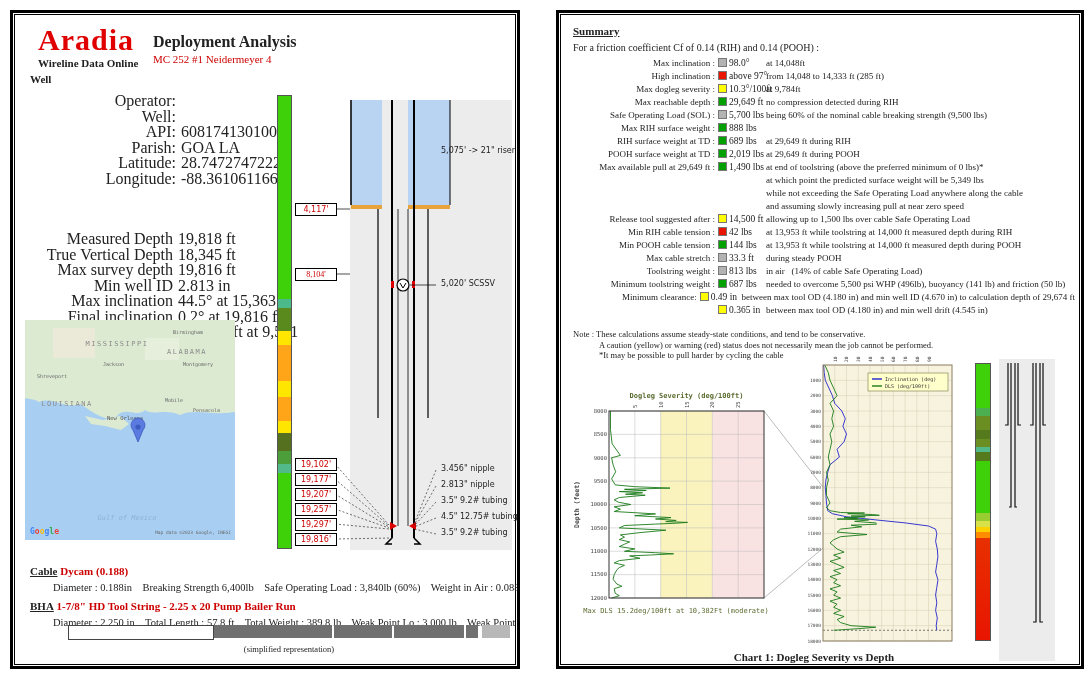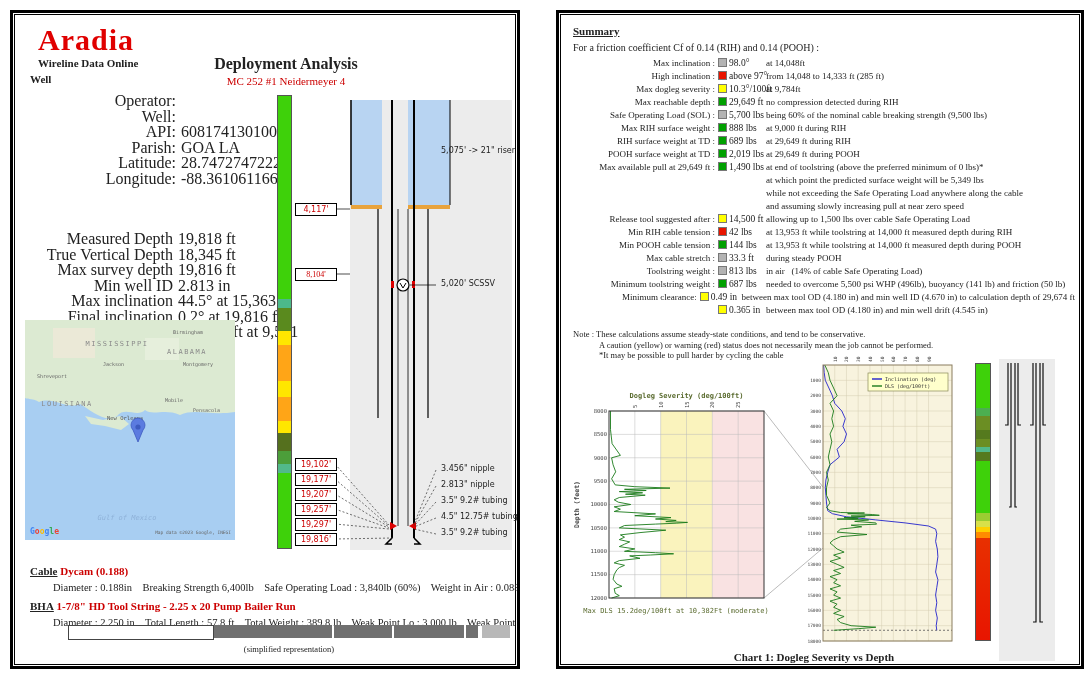--- a/index.html
+++ b/index.html
@@ -6,21 +6,21 @@
   body{width:1090px;height:679px;position:relative;font-family:"Liberation Serif",serif;color:#222;overflow:hidden;}
   .page{position:absolute;background:#fff;border:3px solid #000;overflow:hidden;}
   .page .inner-frame{position:absolute;inset:1px;border:1px solid #000;pointer-events:none;}
   #page1{left:10px;top:10px;width:504px;height:653px;}
   #page2{left:556px;top:10px;width:522px;height:653px;}
   .abs{position:absolute;}
   
   .logo{left:25px;top:12px;}
   .logo .brand{color:#e00000;font-weight:bold;font-size:30px;line-height:30px;letter-spacing:1px;}
   .logo .brand-sub{font-weight:bold;font-size:11px;margin-top:2px;}
-  .hdr{left:148px;top:20px;width:250px;text-align:center;margin-top:22px;}
+  .hdr{left:140px;top:20px;width:250px;}
   .hdr .t1{font-weight:bold;font-size:16px;}
   .hdr .t2{color:#cc0000;font-weight:normal;font-size:11px;margin-top:2px;}
   .sec-h{font-weight:bold;font-size:11px;}
   .sec-h.u{text-decoration:underline;}
   .frow{display:flex;font-size:16px;line-height:15.5px;}
   .flabel{width:135px;text-align:right;padding-right:5px;}
   .fvalue{flex:1;}
   #well-stats .flabel{width:150px;}
   .depthbox{position:absolute;width:40px;height:11px;border:1px solid #000;background:#fff;color:#cc0000;font-size:8px;line-height:11px;text-align:center;font-family:"DejaVu Sans",sans-serif;}
   .sch-label{position:absolute;font-size:8px;font-family:"DejaVu Sans",sans-serif;color:#222;white-space:nowrap;}
@@ -273,21 +273,20 @@
           <div class="snote">no compression detected during RIH</div>
         </div>
         <div class="srow">
           <div class="slabel">Safe Operating Load (SOL) :</div>
           <div class="smid"><span class="sbox" style="background: rgb(179, 179, 179);"></span><span>5,700 lbs</span></div>
           <div class="snote">being 60% of the nominal cable breaking strength (9,500 lbs)</div>
         </div>
         <div class="srow">
           <div class="slabel">Max RIH surface weight :</div>
           <div class="smid"><span class="sbox" style="background: rgb(0, 160, 0);"></span><span>888 lbs</span></div>
-          <div class="snote">at 9,000 ft during RIH</div>
         </div>
         <div class="srow">
           <div class="slabel">RIH surface weight at TD :</div>
           <div class="smid"><span class="sbox" style="background: rgb(0, 160, 0);"></span><span>689 lbs</span></div>
           <div class="snote">at 29,649 ft during RIH</div>
         </div>
         <div class="srow">
           <div class="slabel">POOH surface weight at TD :</div>
           <div class="smid"><span class="sbox" style="background: rgb(0, 160, 0);"></span><span>2,019 lbs</span></div>
           <div class="snote">at 29,649 ft during POOH</div>

